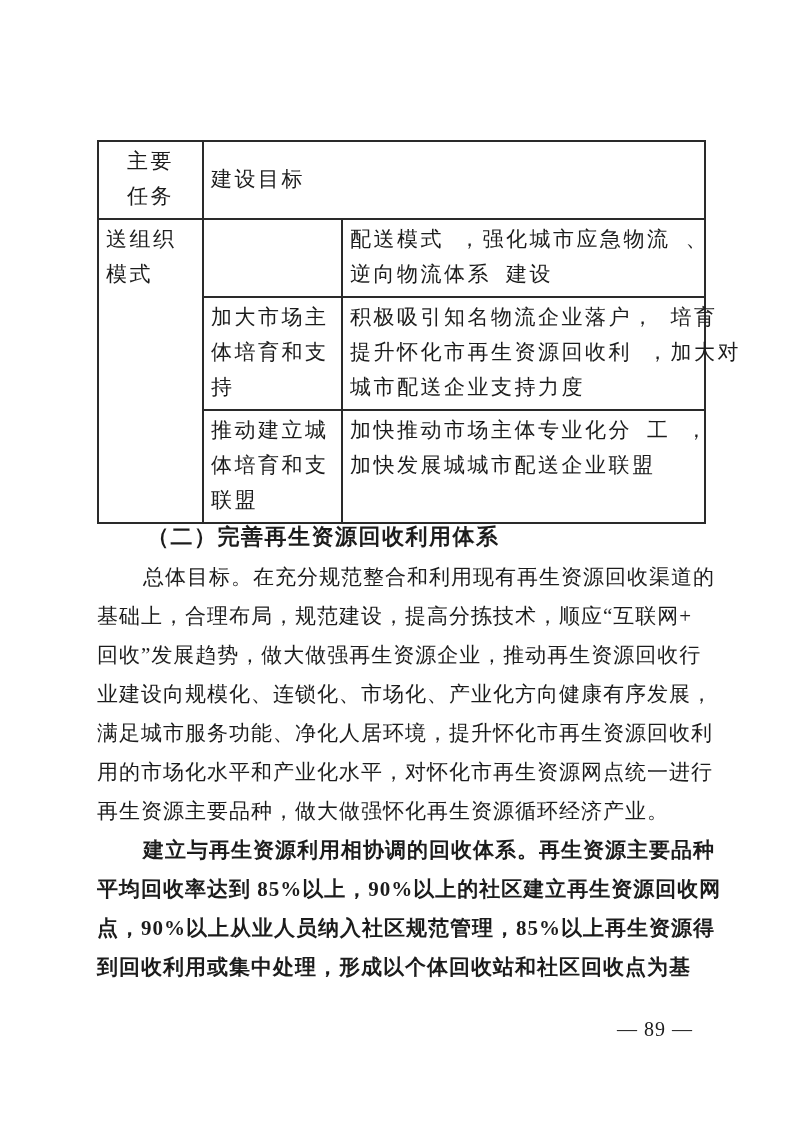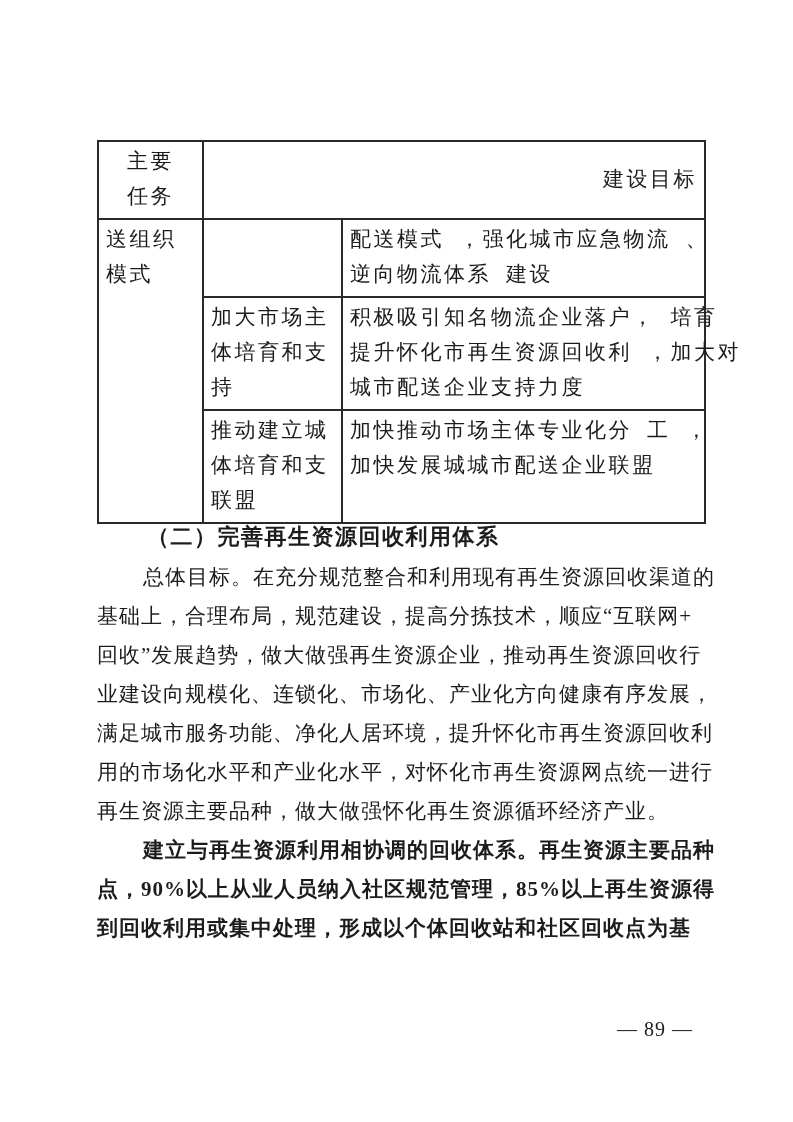--- a/index.html
+++ b/index.html
@@ -42,21 +42,21 @@
   .doc-table tr.header-row  { height: 75px; }
   .doc-table tr.body-row-0  { height: 77px; margin-top: 45px; }
   .doc-table tr.body-row-1  { height: 111px; }
   .doc-table tr.body-row-2  { height: 105px; }
   .doc-table th.task-head {
     vertical-align: middle;
     text-align: center;
   }
   .doc-table th.goal-head {
     vertical-align: middle;
-    text-align: right;
+    text-align: left;
   }
   .cell-line { white-space: nowrap; }
 
   
   .section-heading {
     position: absolute;
     left: 97px;
     top: 521px;
     width: 610px;
     margin: 0;
@@ -159,19 +159,20 @@
     <div class="text-line">基础上，合理布局，规范建设，提高分拣技术，顺应“互联网+</div>
     <div class="text-line">回收”发展趋势，做大做强再生资源企业，推动再生资源回收行</div>
     <div class="text-line">业建设向规模化、连锁化、市场化、产业化方向健康有序发展，</div>
     <div class="text-line">满足城市服务功能、净化人居环境，提升怀化市再生资源回收利</div>
     <div class="text-line">用的市场化水平和产业化水平，对怀化市再生资源网点统一进行</div>
     <div class="text-line">再生资源主要品种，做大做强怀化再生资源循环经济产业。</div>
   </div>
 
   <div class="paragraph p2">
     <div class="text-line indent">建立与再生资源利用相协调的回收体系。再生资源主要品种</div>
+    <div class="text-line">平均回收率达到 85%以上，90%以上的社区建立再生资源回收网</div>
     <div class="text-line">点，90%以上从业人员纳入社区规范管理，85%以上再生资源得</div>
     <div class="text-line">到回收利用或集中处理，形成以个体回收站和社区回收点为基</div>
   </div>
 
   <div class="page-footer">— 89 —</div>
 
 </div>
 
 </body></html>

